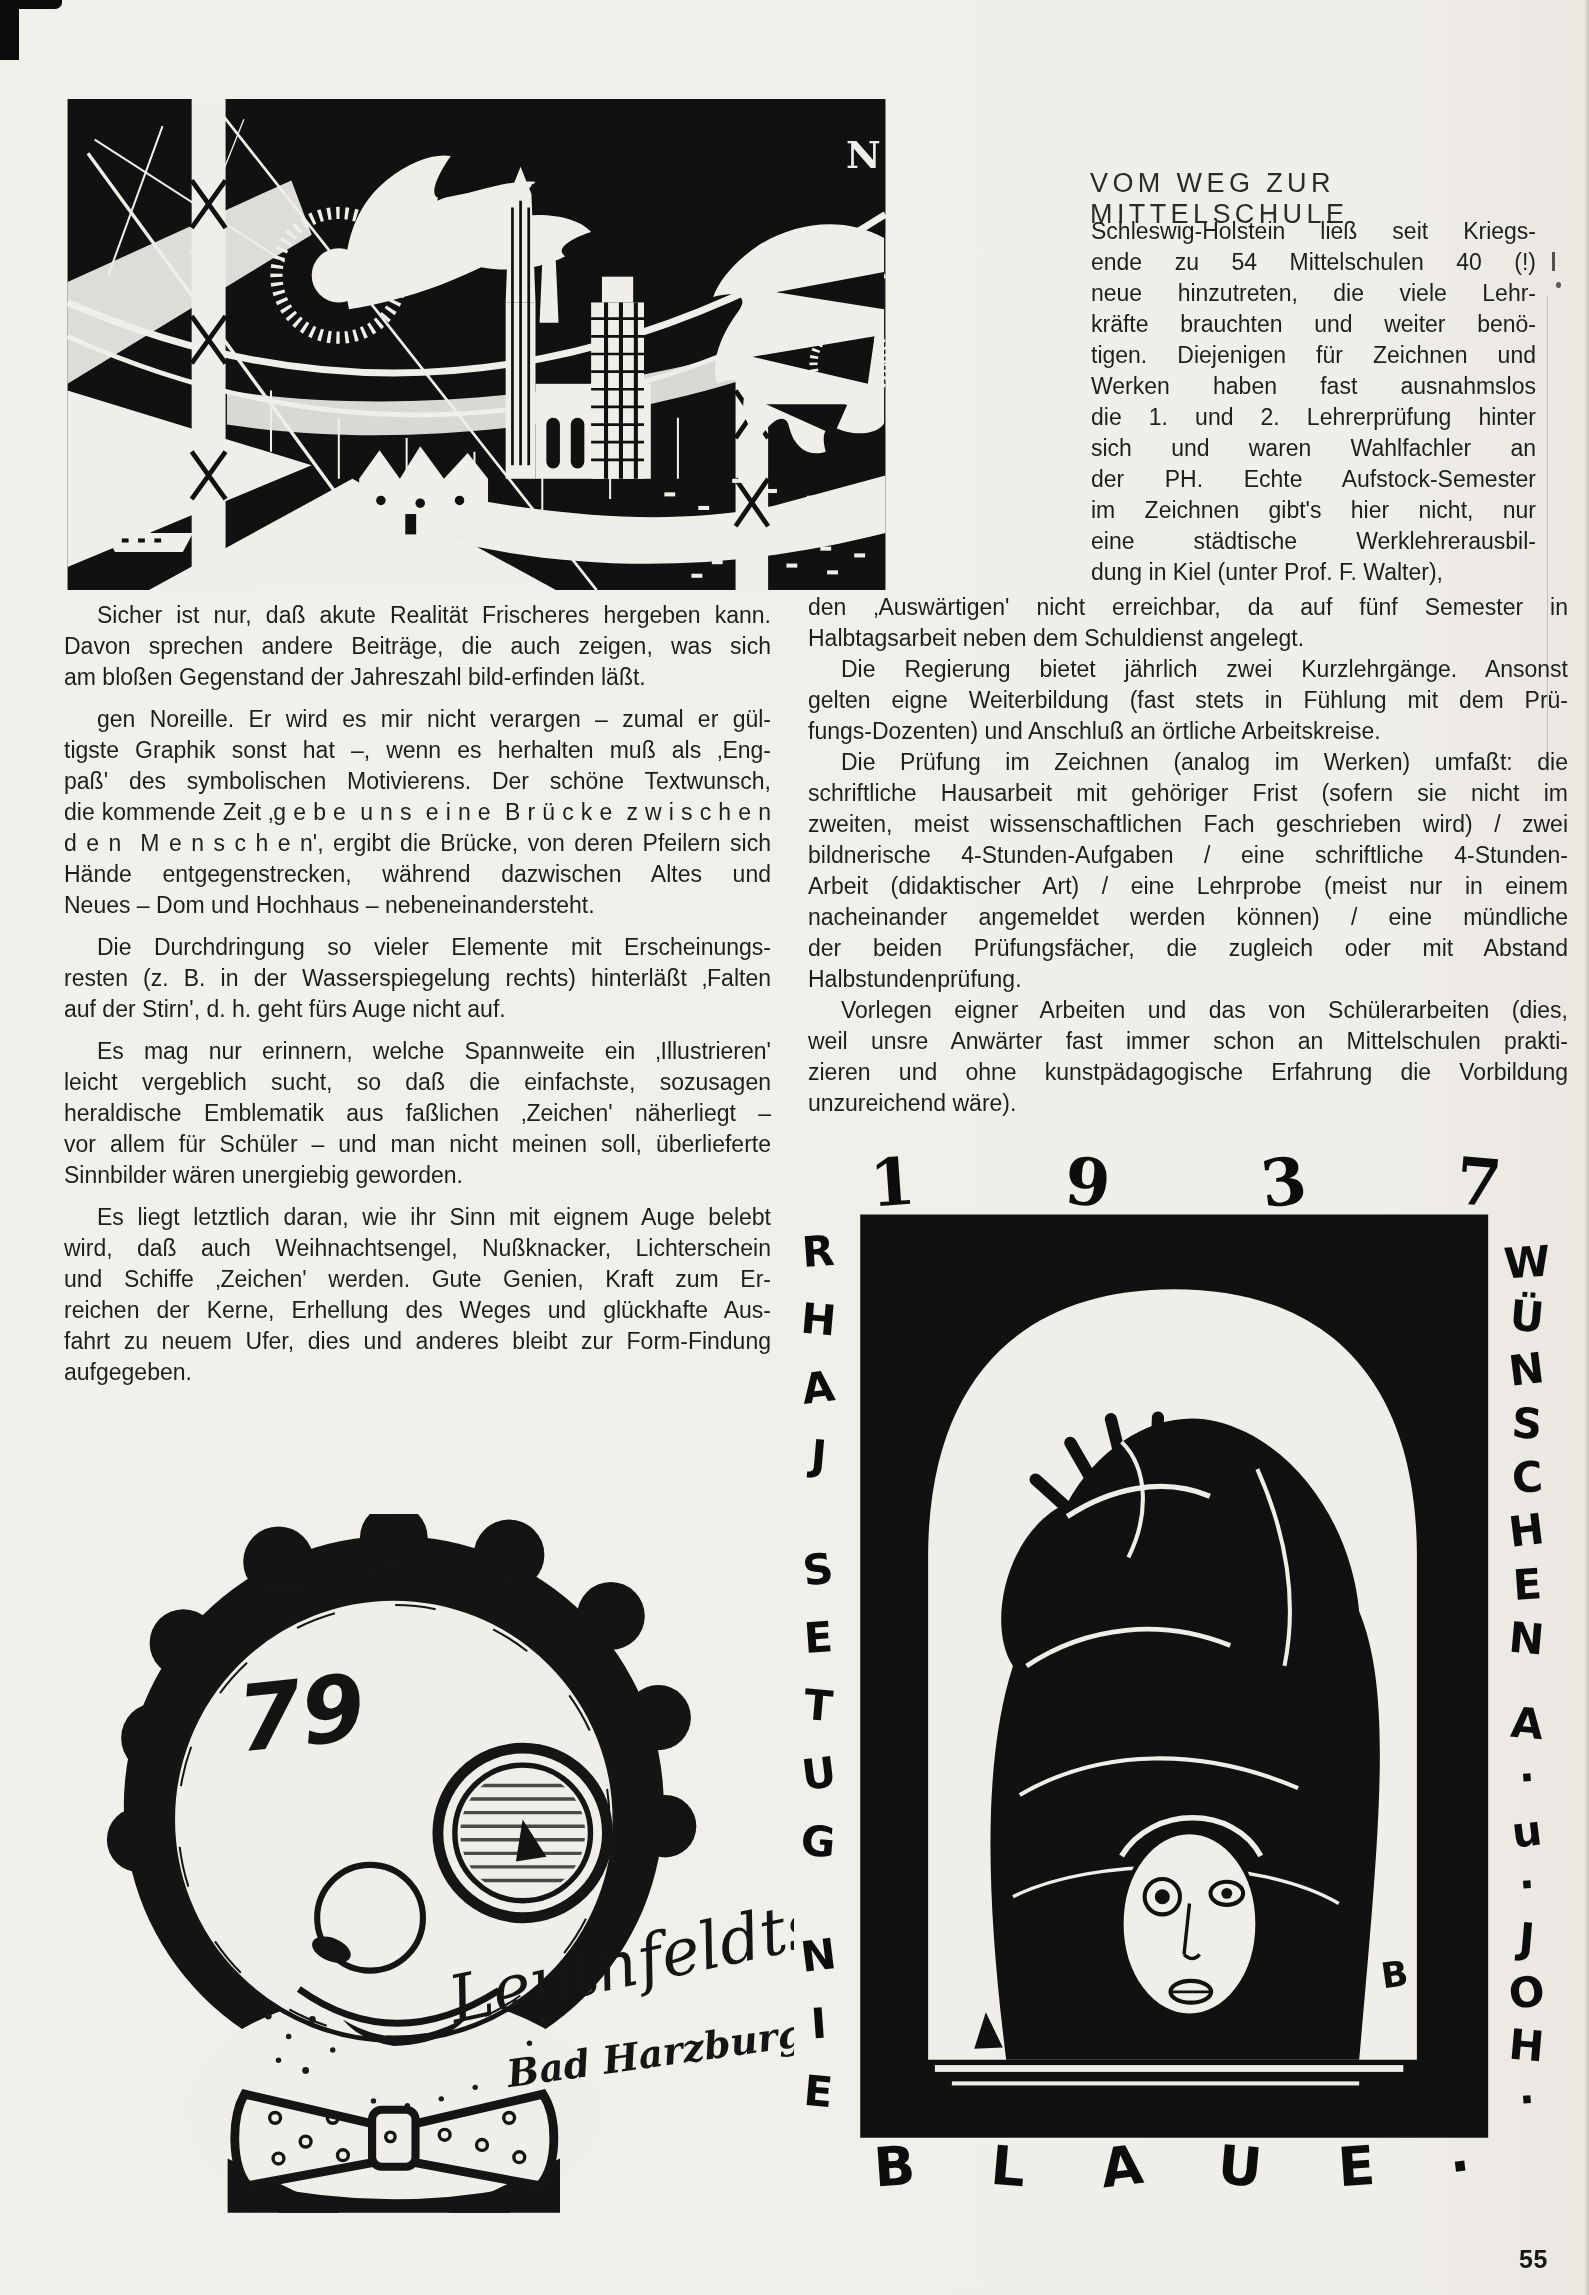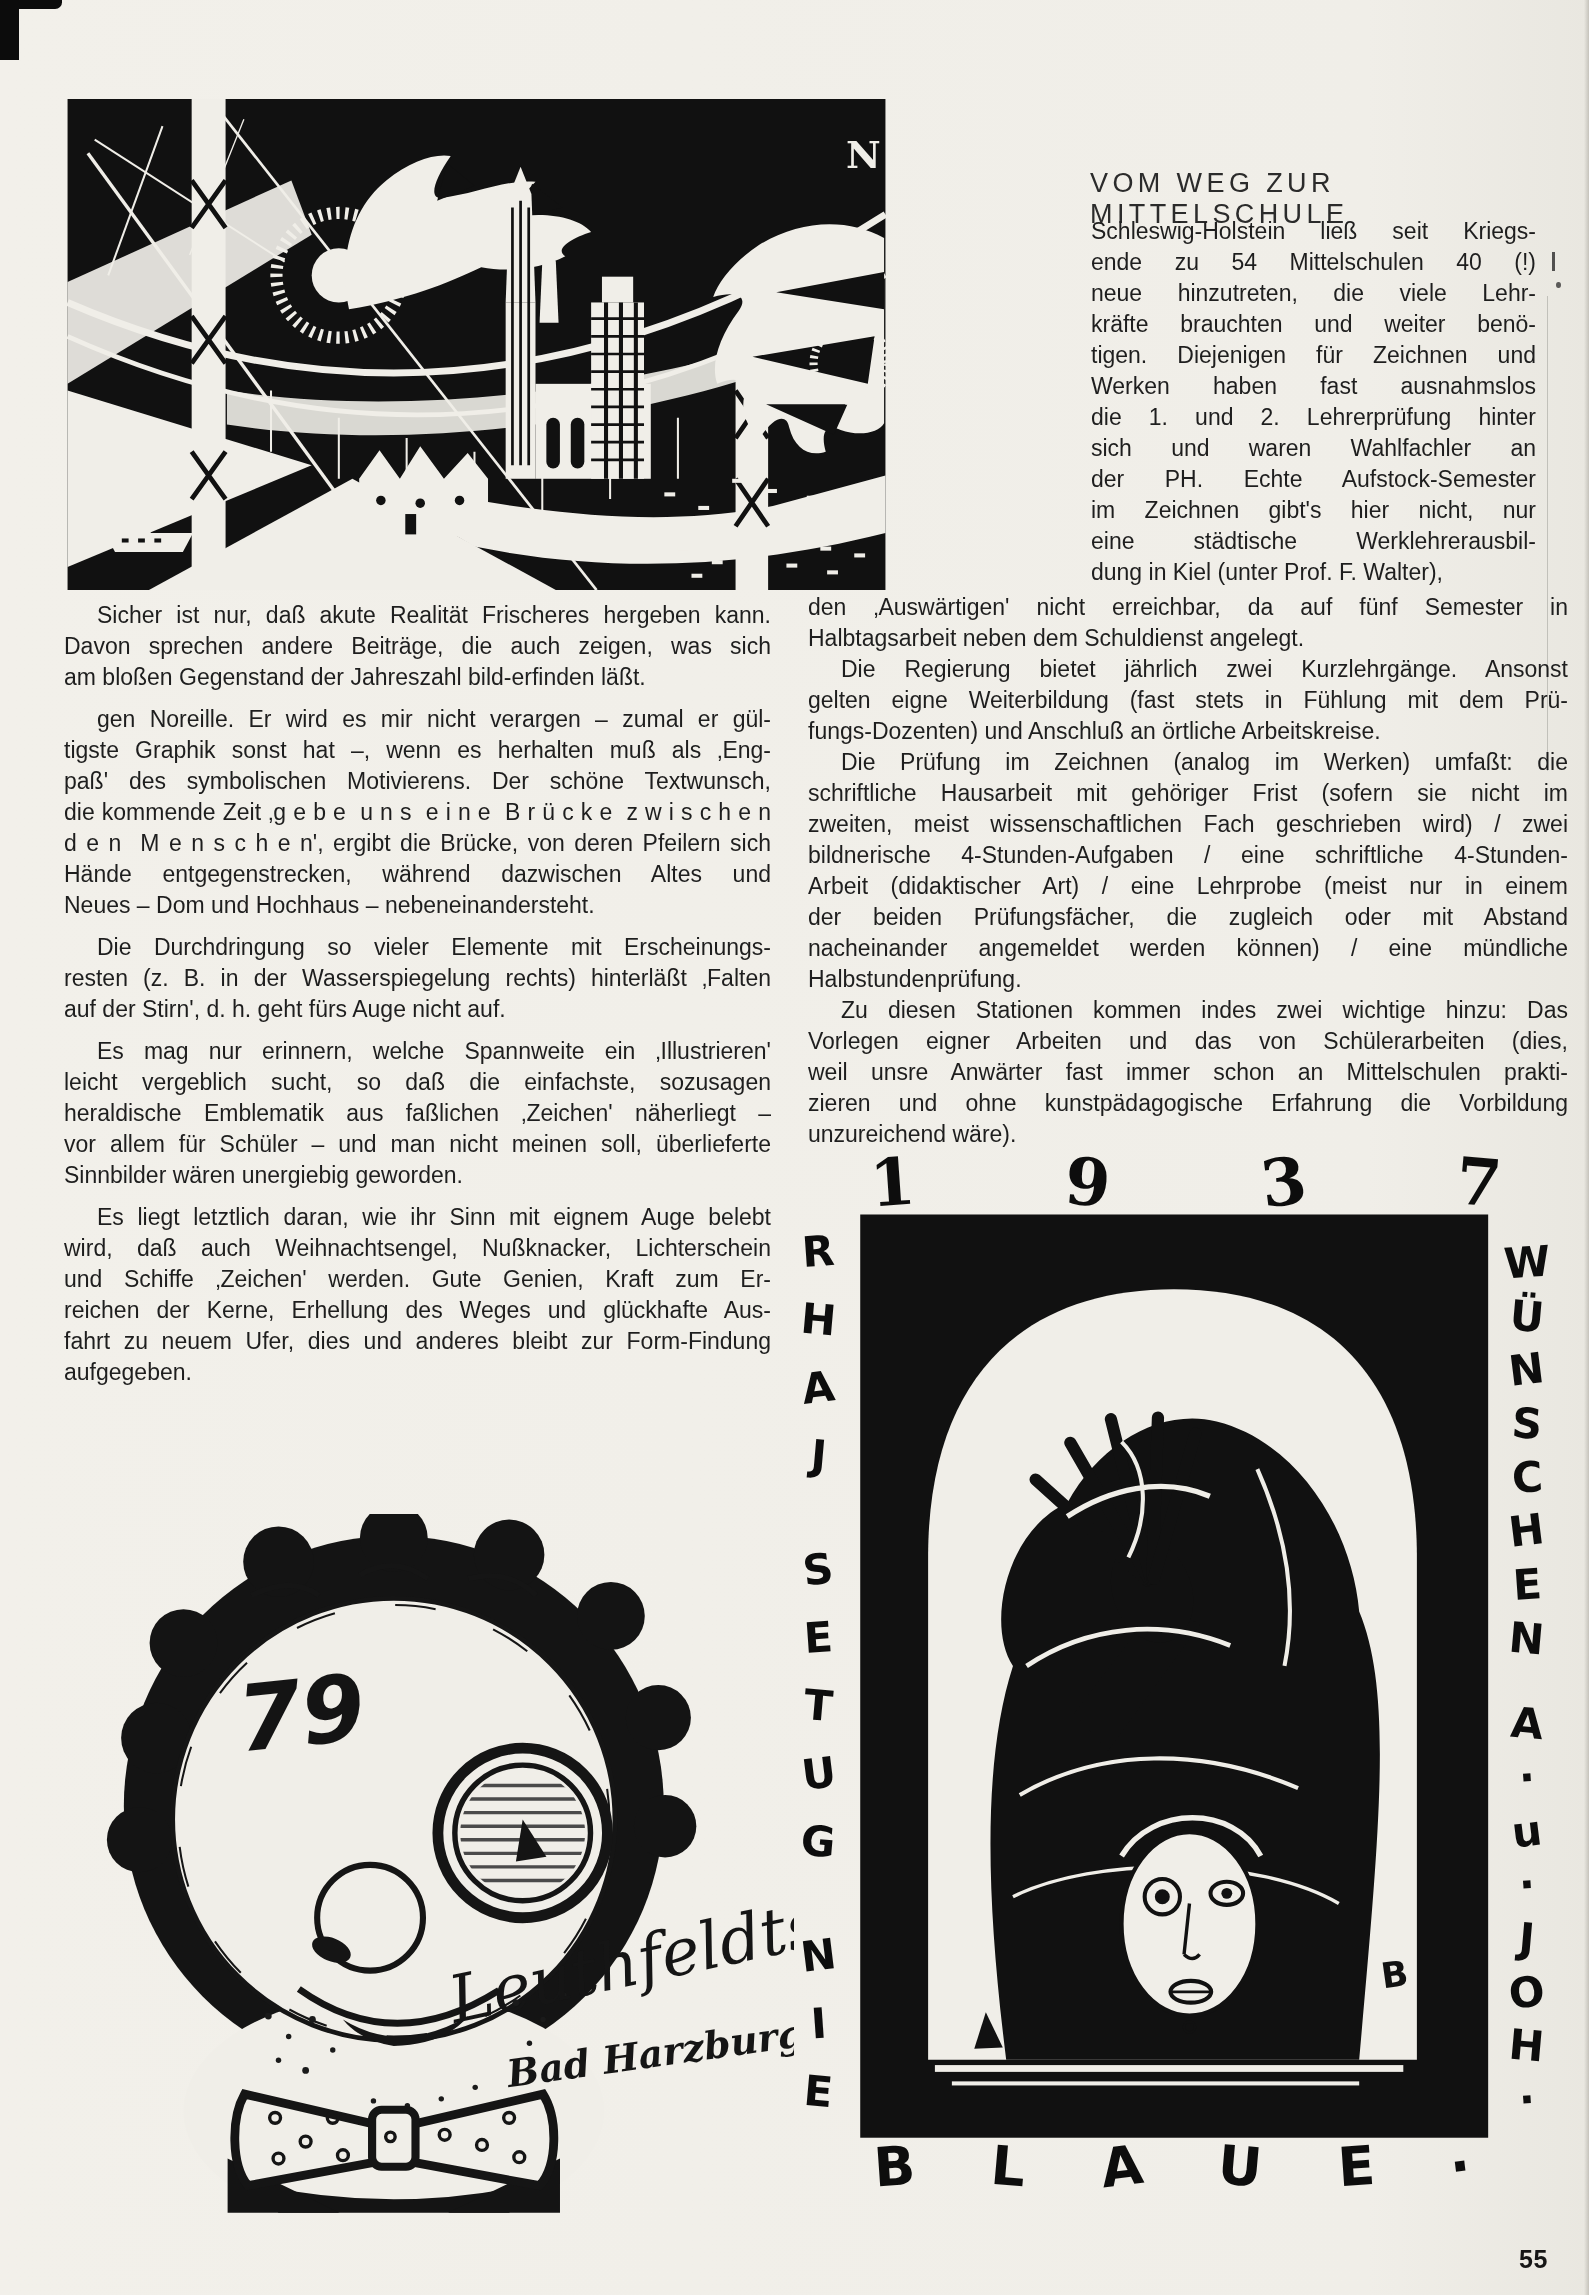--- a/index.html
+++ b/index.html
@@ -218,26 +218,25 @@
         <div class="line">Die Regierung bietet jährlich zwei Kurzlehrgänge. Ansonst</div>
         <div class="line">gelten eigne Weiterbildung (fast stets in Fühlung mit dem Prü-</div>
         <div class="line">fungs-Dozenten) und Anschluß an örtliche Arbeitskreise.</div>
       </div>
     <div class="para indent">
         <div class="line">Die Prüfung im Zeichnen (analog im Werken) umfaßt: die</div>
         <div class="line">schriftliche Hausarbeit mit gehöriger Frist (sofern sie nicht im</div>
         <div class="line">zweiten, meist wissenschaftlichen Fach geschrieben wird) / zwei</div>
         <div class="line">bildnerische 4-Stunden-Aufgaben / eine schriftliche 4-Stunden-</div>
         <div class="line">Arbeit (didaktischer Art) / eine Lehrprobe (meist nur in einem</div>
+        <div class="line">nacheinander angemeldet werden können) / eine mündliche</div>
         <div class="line">der beiden Prüfungsfächer, die zugleich oder mit Abstand</div>
-        <div class="line">nacheinander angemeldet werden können) / eine mündliche</div>
         <div class="line">Halbstundenprüfung.</div>
       </div>
     <div class="para indent">
-        <div class="line">Zu diesen Stationen kommen indes zwei wichtige hinzu: Das</div>
         <div class="line">Vorlegen eigner Arbeiten und das von Schülerarbeiten (dies,</div>
         <div class="line">weil unsre Anwärter fast immer schon an Mittelschulen prakti-</div>
         <div class="line">zieren und ohne kunstpädagogische Erfahrung die Vorbildung</div>
         <div class="line">unzureichend wäre).</div>
       </div>
   </section>
 
   <figure class="art-caricature">
     <svg width="719" height="699" viewBox="0 0 1060 1030">
       <g>

